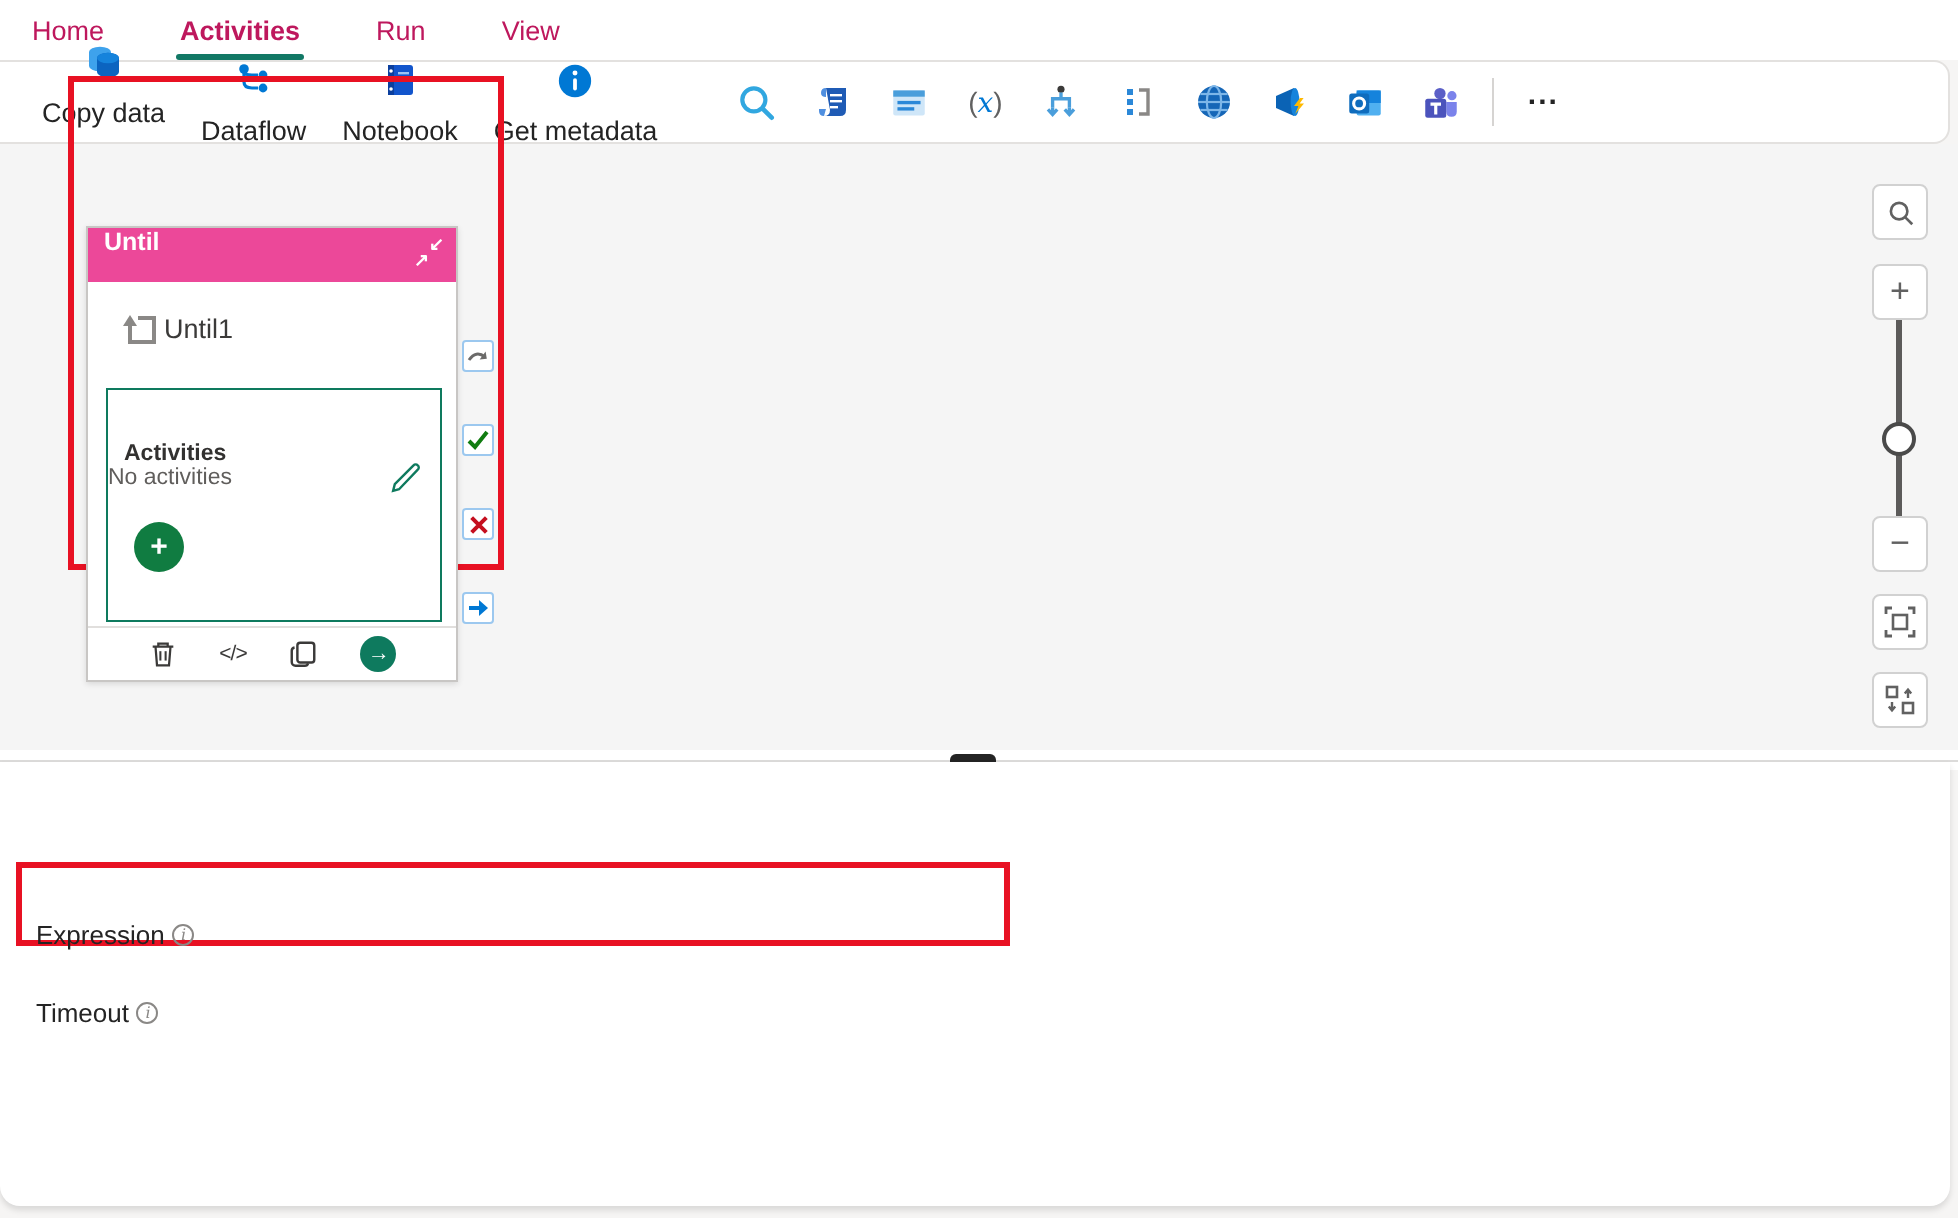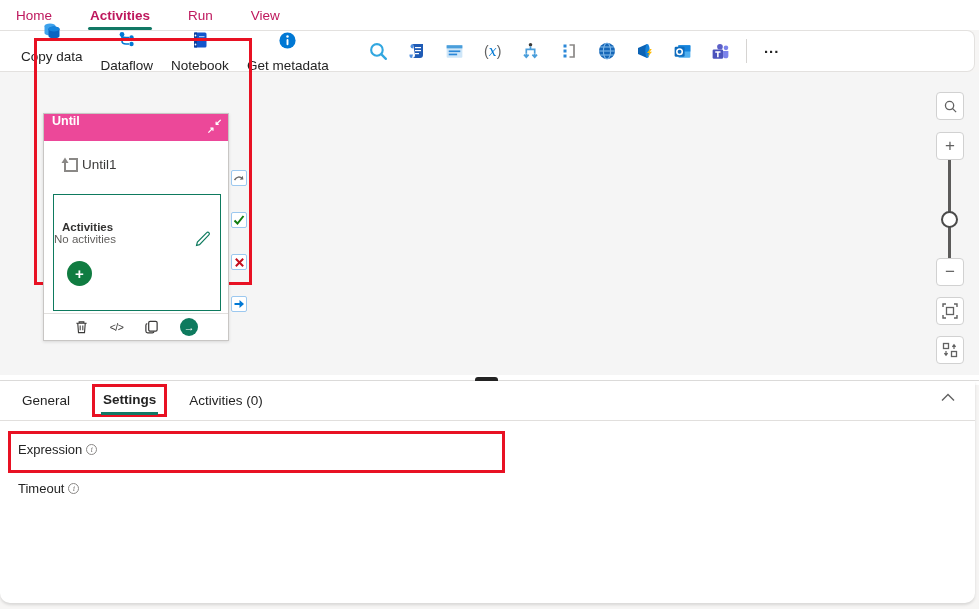--- a/index.html
+++ b/index.html
@@ -81,21 +81,21 @@
   .panel { position:absolute; left:0; top:381px; width:975px; height:222px; background:#ffffff;
           border-radius:0 0 10px 10px; box-shadow:0 2px 3px rgba(0,0,0,.12); }
   .tabs { position:absolute; left:0; top:0; width:100%; height:40px; display:flex;
           align-items:center; padding-left:20px; gap:26px; border-bottom:1px solid #e1dfdd; }
   .tab { font-size:13.5px; color:#242424; cursor:pointer; padding:4px 2px; position:relative; }
   .tab.active { font-weight:bold; }
   .tab-wrap { position:relative; border:3px solid #e81123; padding:1px 6px 3px 6px; margin:0 -6px; }
   .tab-underline { position:absolute; left:6px; right:6px; bottom:-1px; height:3px; background:#117865; }
   .chevron-up { position:absolute; right:20px; top:12px; cursor:pointer; color:#616161; }
 
-  .field-row { position:absolute; display:flex; align-items:center; }
+  .field-row { position:absolute; display:flex; align-items:center;margin-top:18px; }
   .field-label { font-size:13px; color:#242424; }
   .info-ico { display:inline-block; width:11px; height:11px; border:1px solid #8a8886; border-radius:50%;
           color:#8a8886; font-size:8px; line-height:10px; text-align:center; vertical-align:6px;
           margin-left:4px; cursor:pointer; font-family:"DejaVu Serif", serif; font-style:italic;}
   .exp-input { position:absolute; left:240px; top:57px; width:257px; height:27px; background:#ecf5ef;
           border:1px solid #146c54; border-radius:2px; font-size:12.5px; color:#242424;
           padding:0 8px; font-family:"Liberation Sans", sans-serif; }
   .to-input { position:absolute; left:240px; top:96px; width:257px; height:26px; background:#ffffff;
           border:1px solid #6f6e6d; border-radius:2px; font-size:12.5px; color:#242424;
           padding:0 8px; font-family:"Liberation Sans", sans-serif; }
@@ -408,33 +408,20 @@
         <path d="M12 7 V3 m-1.6 1.8 L12 2.8 L13.6 4.8" fill="none" stroke="#616161" stroke-width="1.2"></path>
       </svg>
     </span>
   </div>
 
   <div class="split-strip"></div>
   <div class="split-line"></div>
   <div class="drag-handle"></div>
 
   <div class="panel">
-    <div class="tabs">
-      <div class="tab">General</div>
-      <div class="tab-wrap">
-        <div class="tab active">Settings</div>
-        <div class="tab-underline"></div>
-      </div>
-      <div class="tab">Activities (0)</div>
-      <span class="chevron-up">
-        <svg width="14" height="9" viewBox="0 0 14 9">
-            <path d="M1 7.5 L7 1.5 L13 7.5" fill="none" stroke="#616161" stroke-width="1.4"></path>
-          </svg>
-      </span>
-    </div>
 
     <div class="exp-hl"></div>
 
     <div class="field-row" style="left:18px; top:61px;">
       <span class="field-label">Expression</span>
         <span class="info-ico">i</span>
     </div>
 
     <div class="field-row" style="left:18px; top:100px;">
       <span class="field-label">Timeout</span>

